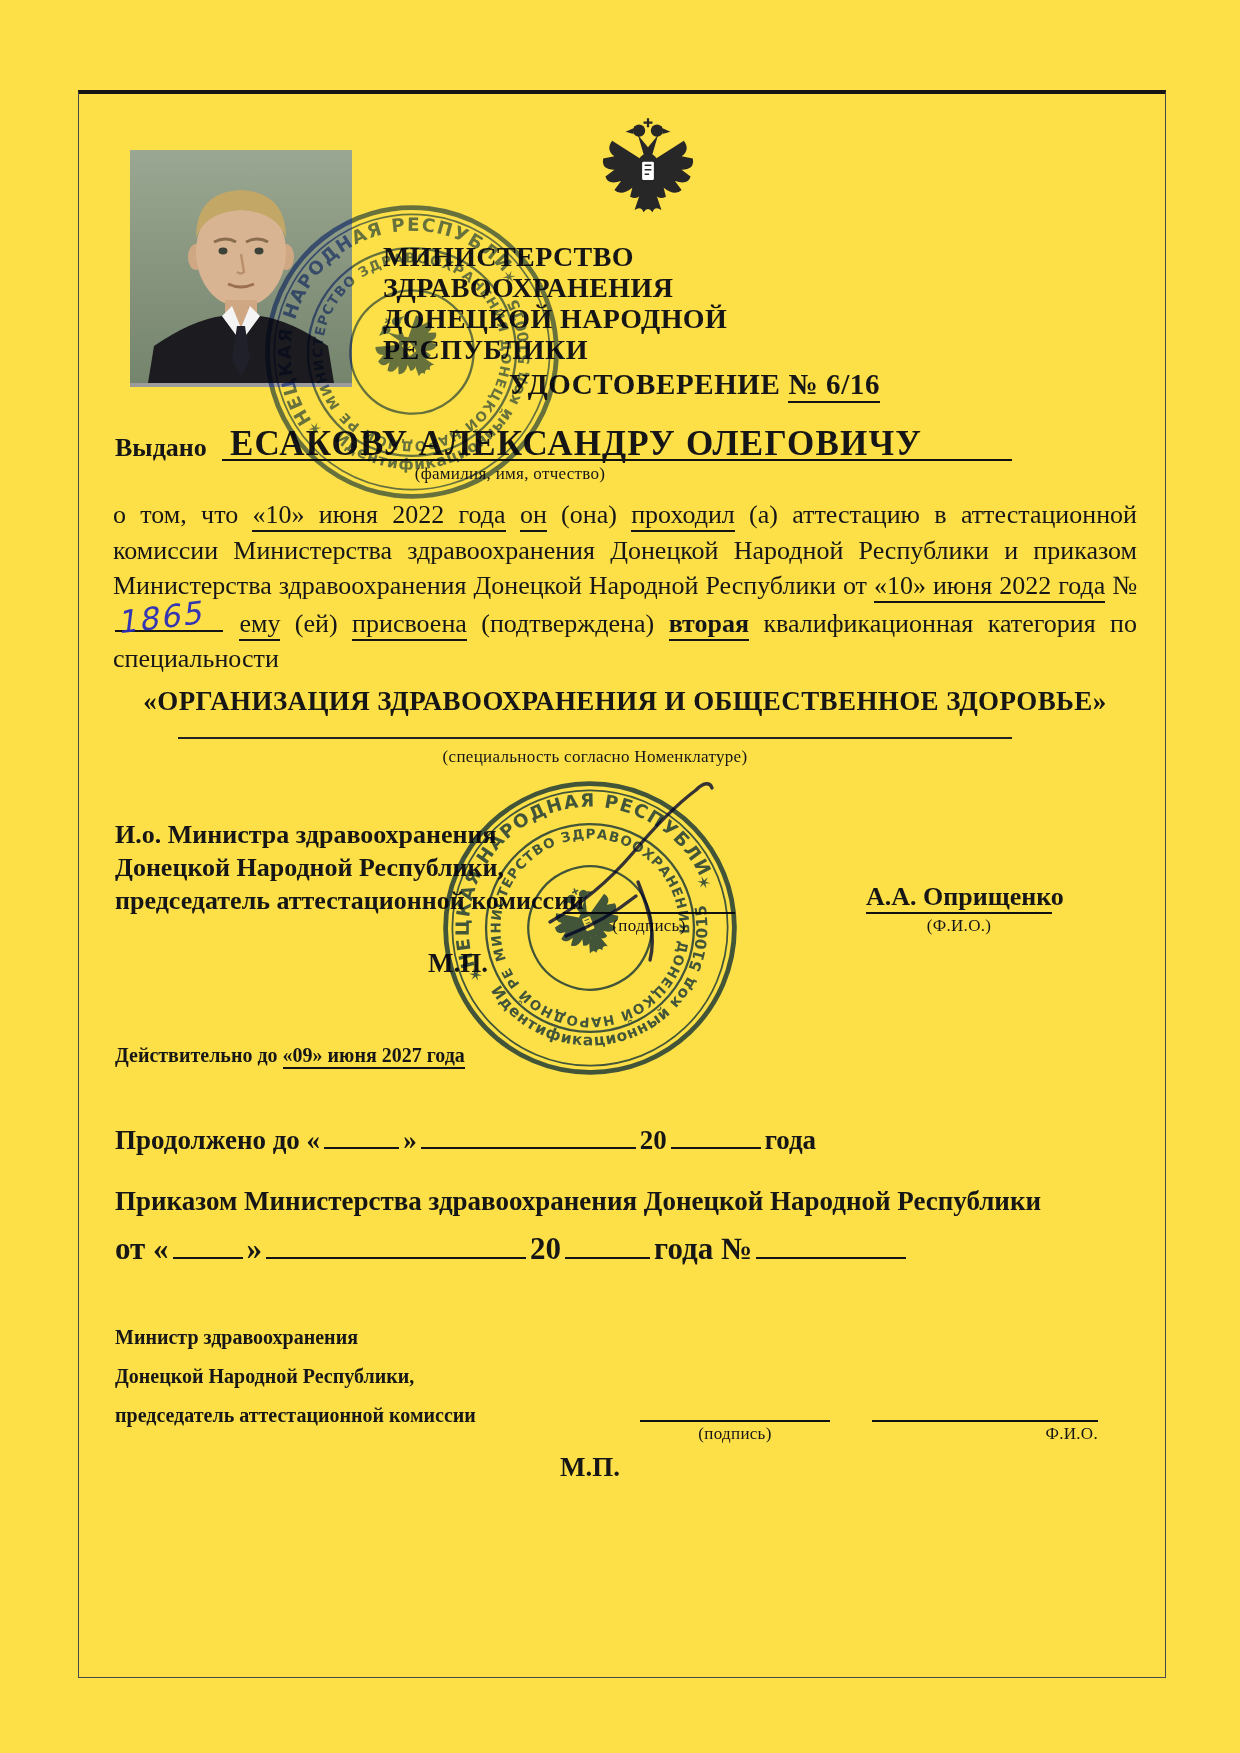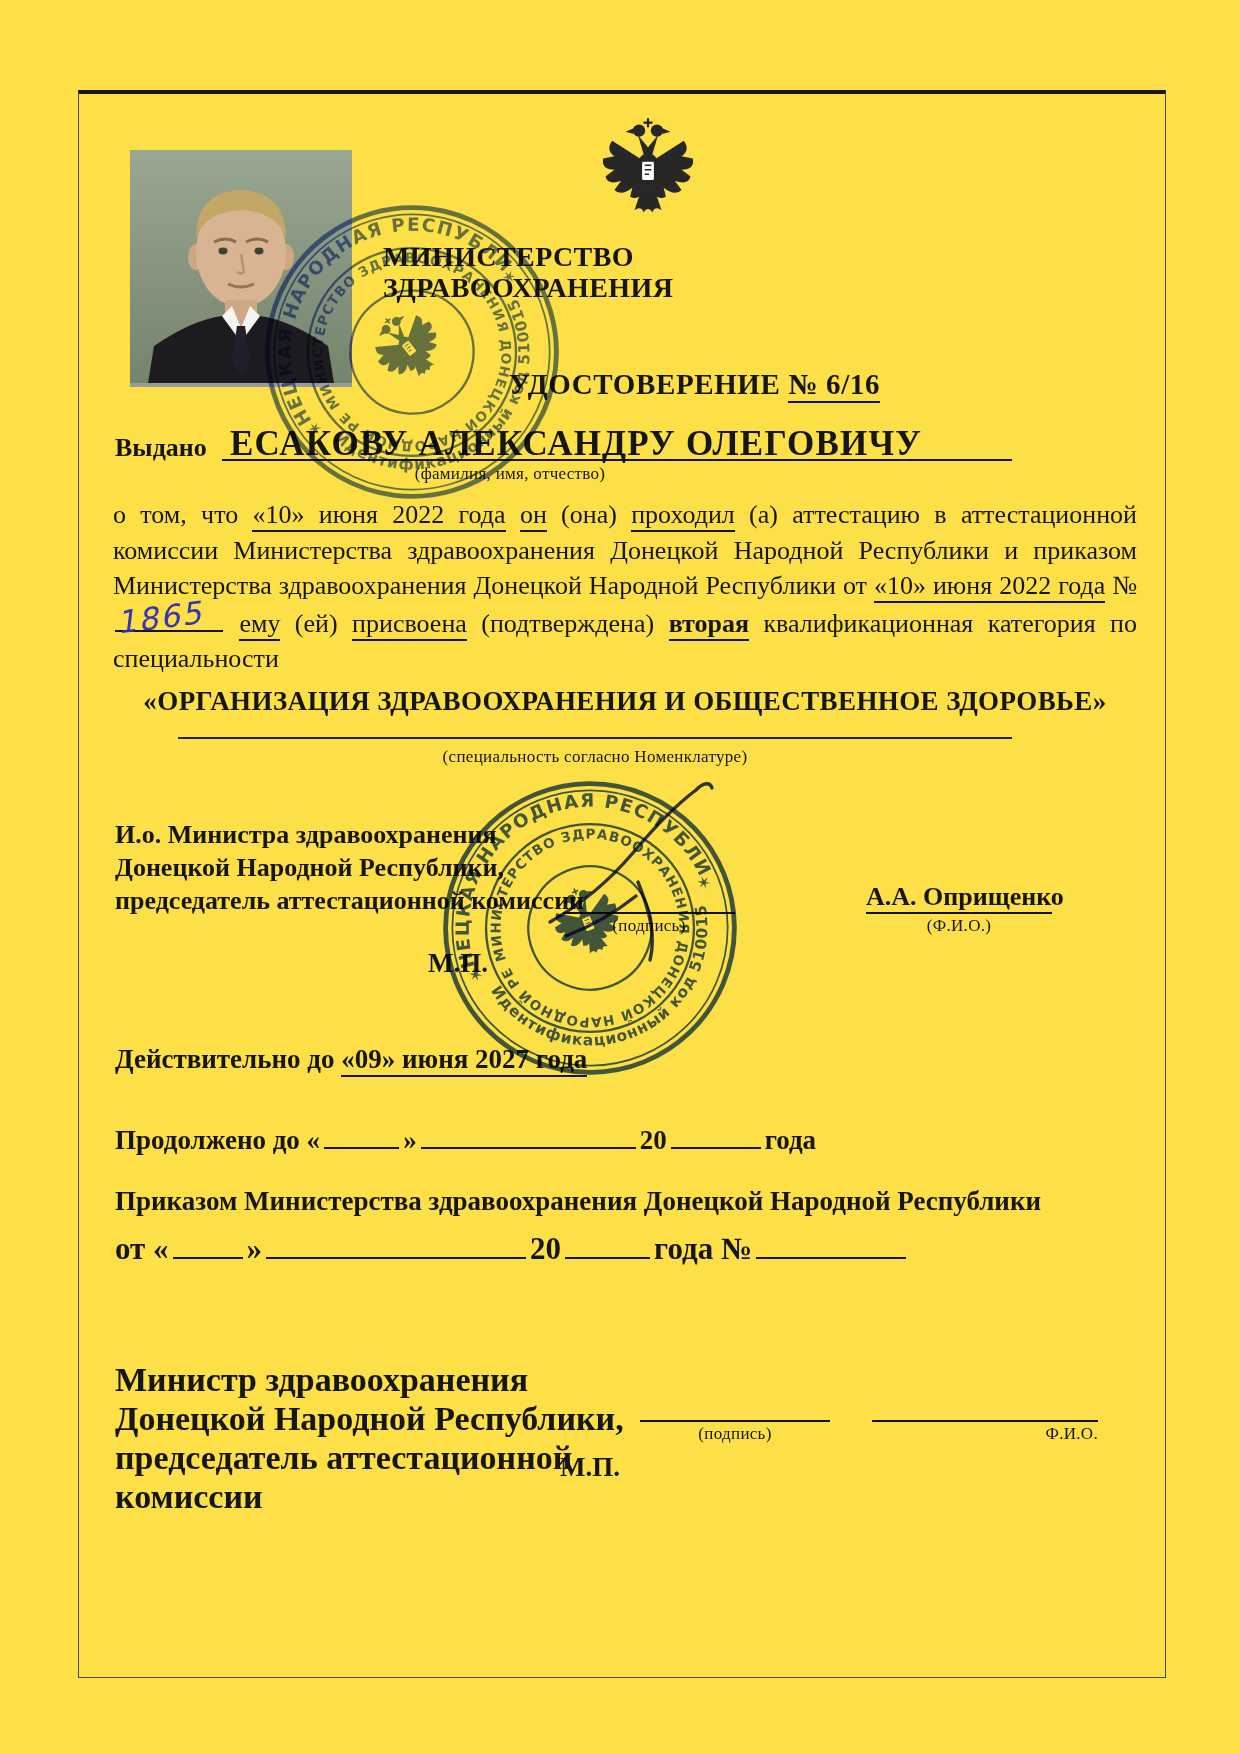--- a/index.html
+++ b/index.html
@@ -49,27 +49,27 @@
   .spec-cap{left:355px;top:747px;width:480px;text-align:center;}
   
   .sig-top{left:115px;top:818px;width:560px;font-size:26px;line-height:33px;font-weight:bold;}
   .sigline-top{left:563px;top:884px;width:172px;height:28px;border-bottom:2.8px solid #111;}
   .sigcap-top{left:563px;top:916px;width:172px;text-align:center;}
   .fio-top{left:866px;top:882px;width:186px;height:30px;border-bottom:2.6px solid #111;font-size:26px;font-weight:bold;white-space:nowrap;}
   .fiocap-top{left:866px;top:916px;width:186px;text-align:center;}
   .mp-top{left:428px;top:948px;font-size:27px;font-weight:bold;}
   .mp-bottom{left:560px;top:1452px;font-size:27px;font-weight:bold;}
   
-  .validity{left:115px;top:1044px;font-size:27px;font-weight:bold;}
+  .validity{left:115px;top:1044px;font-size:20px;font-weight:bold;}
   .extension{left:115px;top:1120px;font-size:27px;font-weight:bold;}
   .order1{left:115px;top:1186px;font-size:27px;font-weight:bold;}
   .order2{left:115px;top:1226px;font-size:31px;font-weight:bold;}
   .extension .blank,.order2 .blank{margin:0 4px;}
   
-  .sig-bottom{left:115px;top:1318px;width:600px;font-size:34px;line-height:39px;font-weight:bold;margin-top:42px;}
+  .sig-bottom{left:115px;top:1318px;width:600px;font-size:20px;line-height:39px;font-weight:bold;}
   .sigline-b1{left:640px;top:1392px;width:190px;height:28px;border-bottom:2.8px solid #111;}
   .sigcap-b1{left:640px;top:1424px;width:190px;text-align:center;}
   .sigline-b2{left:872px;top:1392px;width:226px;height:28px;border-bottom:2.8px solid #111;}
   .sigcap-b2{left:872px;top:1424px;width:226px;text-align:right;}
   
   .stamp{position:absolute;mix-blend-mode:multiply;color:var(--stamp-blue);pointer-events:none;}
   .stamp-upper{left:258px;top:198px;width:308px;height:308px;transform:rotate(-38deg);opacity:.72;}
   .stamp-lower{left:436px;top:774px;width:308px;height:308px;transform:rotate(-22deg);opacity:.9;}
   .st-outer{font:bold 19px "DejaVu Sans",sans-serif;letter-spacing:1.6px;fill:currentColor;}
   .st-bottom{font:bold 16px "DejaVu Sans",sans-serif;letter-spacing:1px;fill:currentColor;}
@@ -150,20 +150,21 @@
       <path d="M107 176 L115 176 L120 210 L111 226 L102 210 Z" fill="#20202a"></path>
     </svg>
   </div>
 
   <svg class="abs emblem" viewBox="0 0 100 100">
     <use href="#eagle"></use>
   </svg>
 
   <div class="abs ministry">
     <div>МИНИСТЕРСТВО ЗДРАВООХРАНЕНИЯ</div>
+    <div>ДОНЕЦКОЙ НАРОДНОЙ РЕСПУБЛИКИ</div>
   </div>
 
   <div class="abs doc-title">
     <span>УДОСТОВЕРЕНИЕ</span><span class="u num">№ 6/16</span>
   </div>
 
   <div class="abs issued-label">Выдано</div>
   <div class="abs issued-name-line">
     <span class="issued-name">ЕСАКОВУ АЛЕКСАНДРУ ОЛЕГОВИЧУ</span>
   </div>

